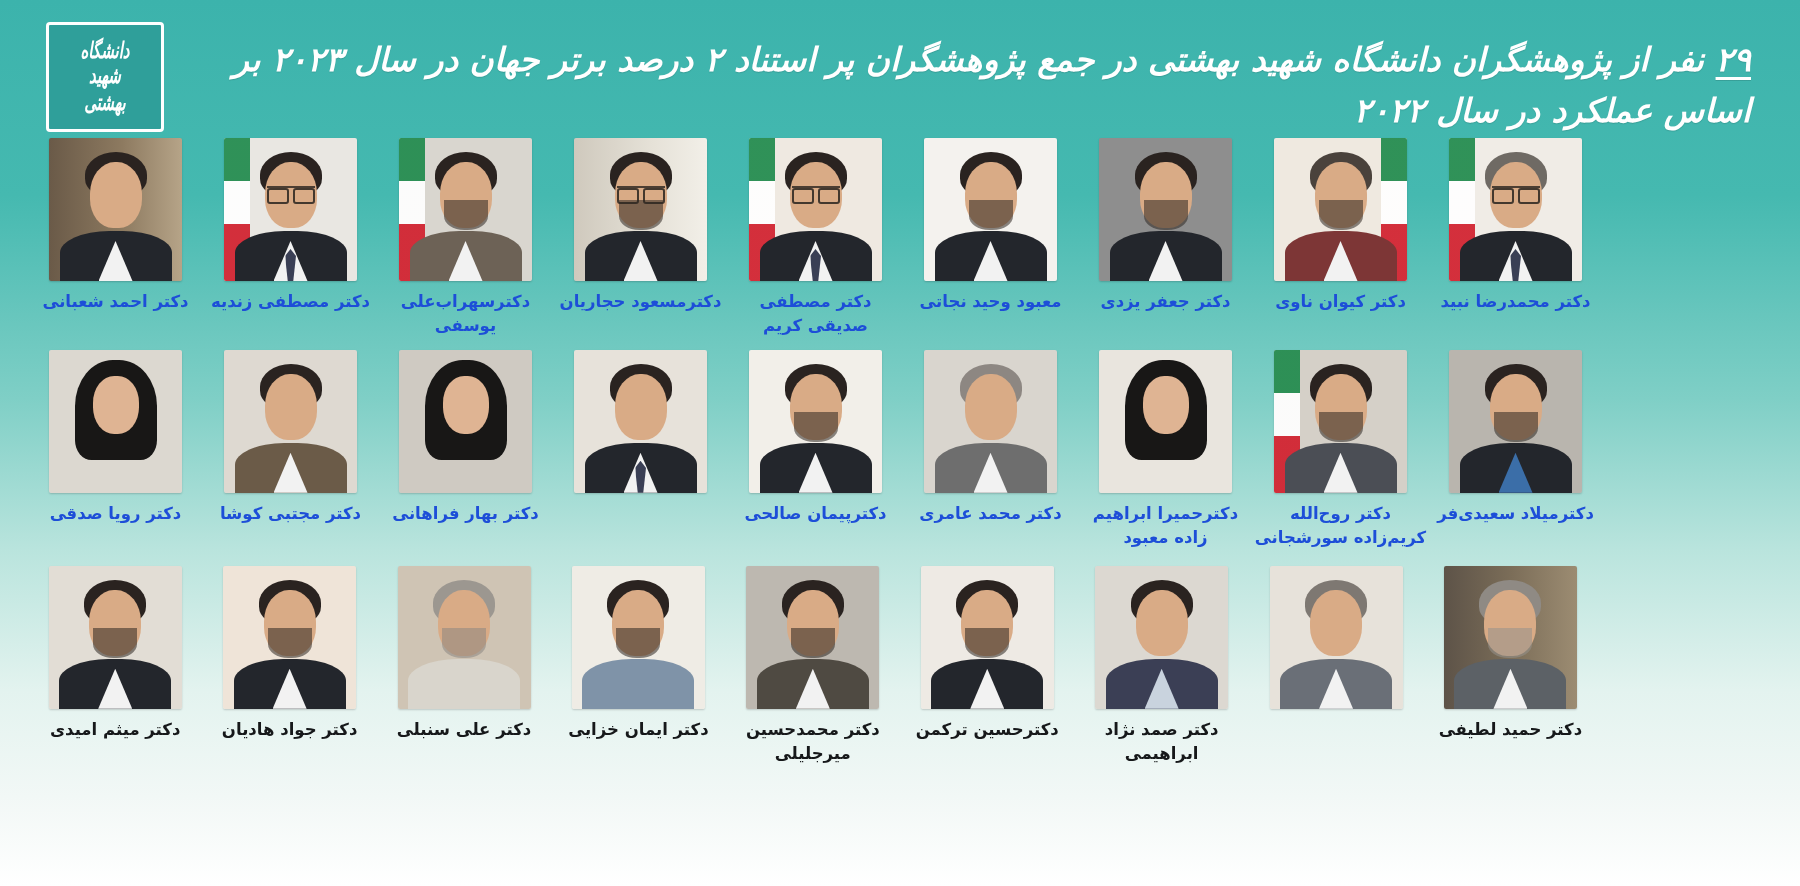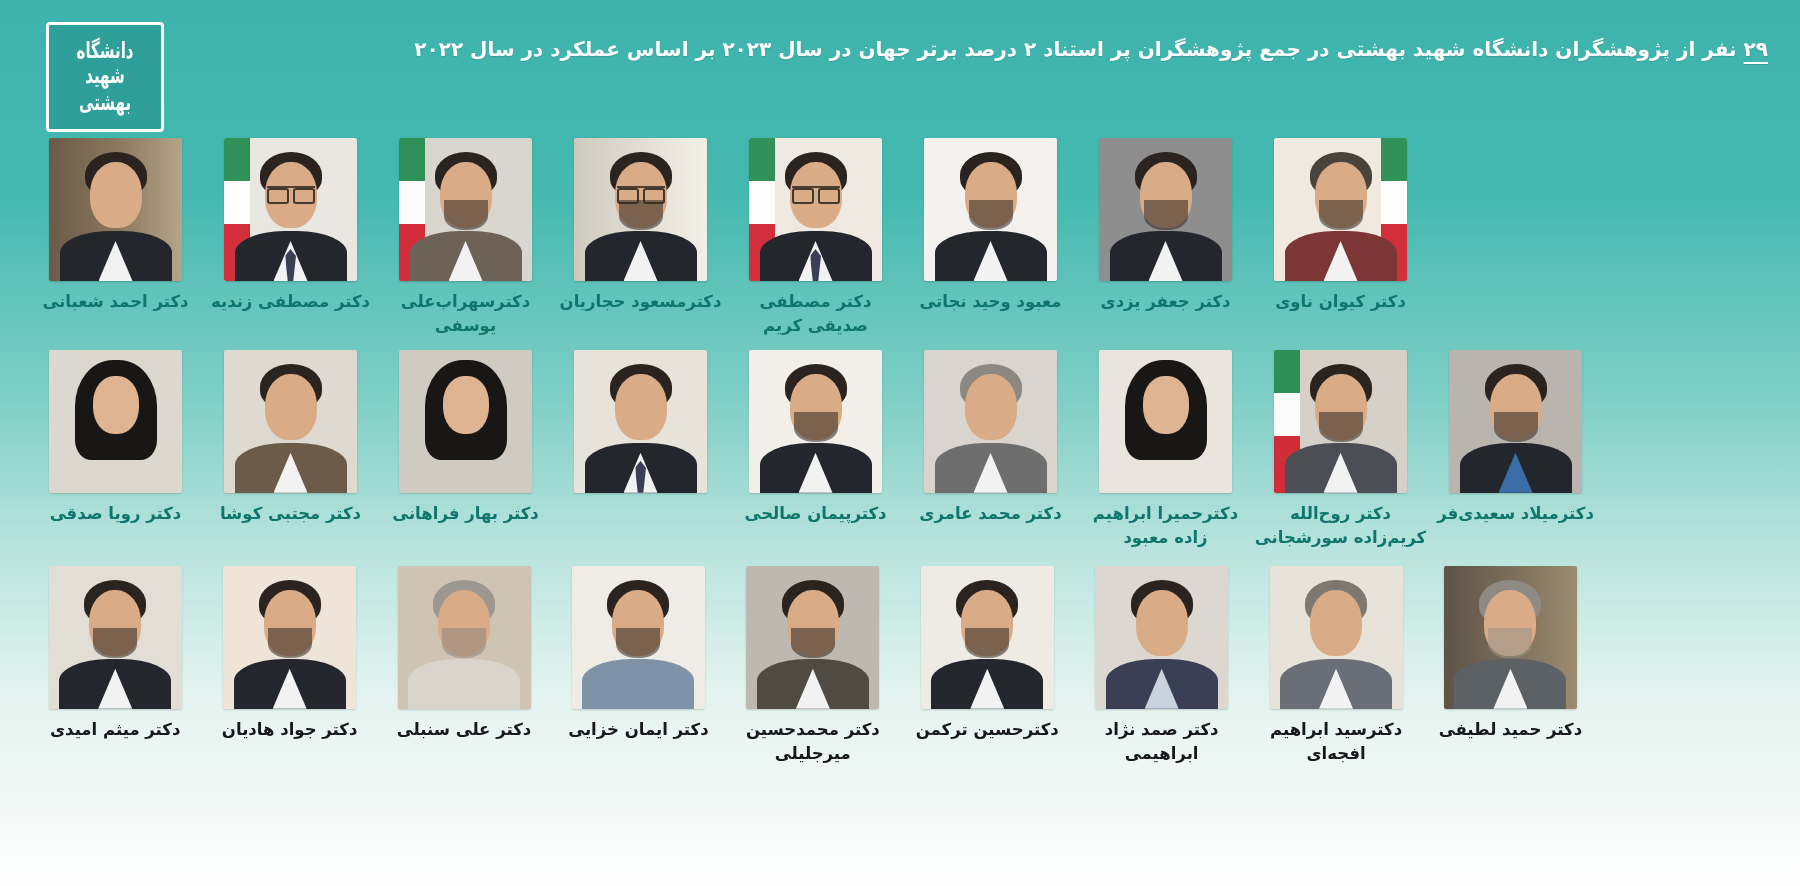--- a/index.html
+++ b/index.html
@@ -18,26 +18,27 @@
     position: relative;
     width: 1800px;
     height: 886px;
     box-sizing: border-box;
   }
 
   
   .header {
     position: relative;
     height: 136px;
-    padding: 18px 32px 0 40px;
+    padding: 18px 49px 0 40px;
     box-sizing: border-box;
     display: flex;
     flex-direction: row-reverse;
     align-items: flex-start;
     justify-content: space-between;
+    font-style: italic;
   }
 
   .logo-box {
     width: 112px;
     height: 104px;
     flex: 0 0 auto;
     border: 3px solid #ffffff;
     border-radius: 4px;
     background: #2f9f9a;
     position: relative;
@@ -69,21 +70,21 @@
 
   .title-wrap {
     flex: 1 1 auto;
     text-align: right;
     padding-top: 16px;
     padding-left: 30px;
   }
   .title-line {
     color: #ffffff;
     font-weight: bold;
-    font-size: 20px;
+    font-size: 33px;
     line-height: 1.55;
     letter-spacing: 0px;
     direction: rtl;
     text-shadow: 0 1px 1px rgba(0,0,0,0.12);
   }
   .title-num {
     text-decoration: underline;
     text-underline-offset: 6px;
   }
 
@@ -228,21 +229,21 @@
     width: 11px;
     height: 32px;
     background: #3a3f55;
     clip-path: polygon(50% 0, 100% 22%, 75% 100%, 25% 100%, 0 22%);
   }
 
   .caption {
     margin-top: 9px;
     width: 172px;
     text-align: center;
-    color: #0f766e;
+    color: #1d4ed8;
     font-size: 16.5px;
     font-weight: bold;
     line-height: 1.45;
     direction: rtl;
   }
   .row3 .caption { color: #16181a; }
 
   .spacer-cell { width: 175px; }
 </style>
 </head>
@@ -359,20 +360,33 @@
           <div class="bg" style="background:#efe9e0"></div>
           <div class="flag" style="right:0;left:auto"></div>
           <div class="hair" style="background:#4a423c"></div>
           <div class="face"></div>
           <div class="beard"></div>
           <div class="body" style="background:#7d3636"></div>
           <div class="shirt"></div>
         </div>
         <div class="caption">دکتر کیوان ناوی</div>
       </div>
+      <div class="person">
+        <div class="photo">
+          <div class="bg" style="background:#f0ece6"></div>
+          <div class="flag"></div>
+          <div class="hair" style="background:#6f6a64"></div>
+          <div class="face"></div>
+          <div class="glasses"></div>
+          <div class="body"></div>
+          <div class="shirt"></div>
+          <div class="tie"></div>
+        </div>
+        <div class="caption">دکتر محمدرضا نبید</div>
+      </div>
     </div>
 
     <div class="row row2">
       <div class="person">
         <div class="photo">
           <div class="bg" style="background:#dcd8d0"></div>
           <div class="hijab"></div>
           <div class="hijab-face"></div>
         </div>
         <div class="caption">دکتر رویا صدقی</div>
@@ -535,21 +549,20 @@
         <div class="caption">دکتر صمد نژاد ابراهیمی</div>
       </div>
       <div class="person">
         <div class="photo">
           <div class="bg" style="background:#e7e2da"></div>
           <div class="hair" style="background:#7e7872"></div>
           <div class="face"></div>
           <div class="body" style="background:#6a6f77"></div>
           <div class="shirt"></div>
         </div>
-        <div class="caption">دکترسید ابراهیم افجه‌ای</div>
       </div>
       <div class="person">
         <div class="photo">
           <div class="bg" style="background:linear-gradient(90deg,#5d5348 0%,#7b6d58 50%,#9c8c72 100%)"></div>
           <div class="hair" style="background:#8f8a84"></div>
           <div class="face"></div>
           <div class="beard" style="background:rgba(150,145,140,0.55)"></div>
           <div class="body" style="background:#5c6166"></div>
           <div class="shirt"></div>
         </div>

